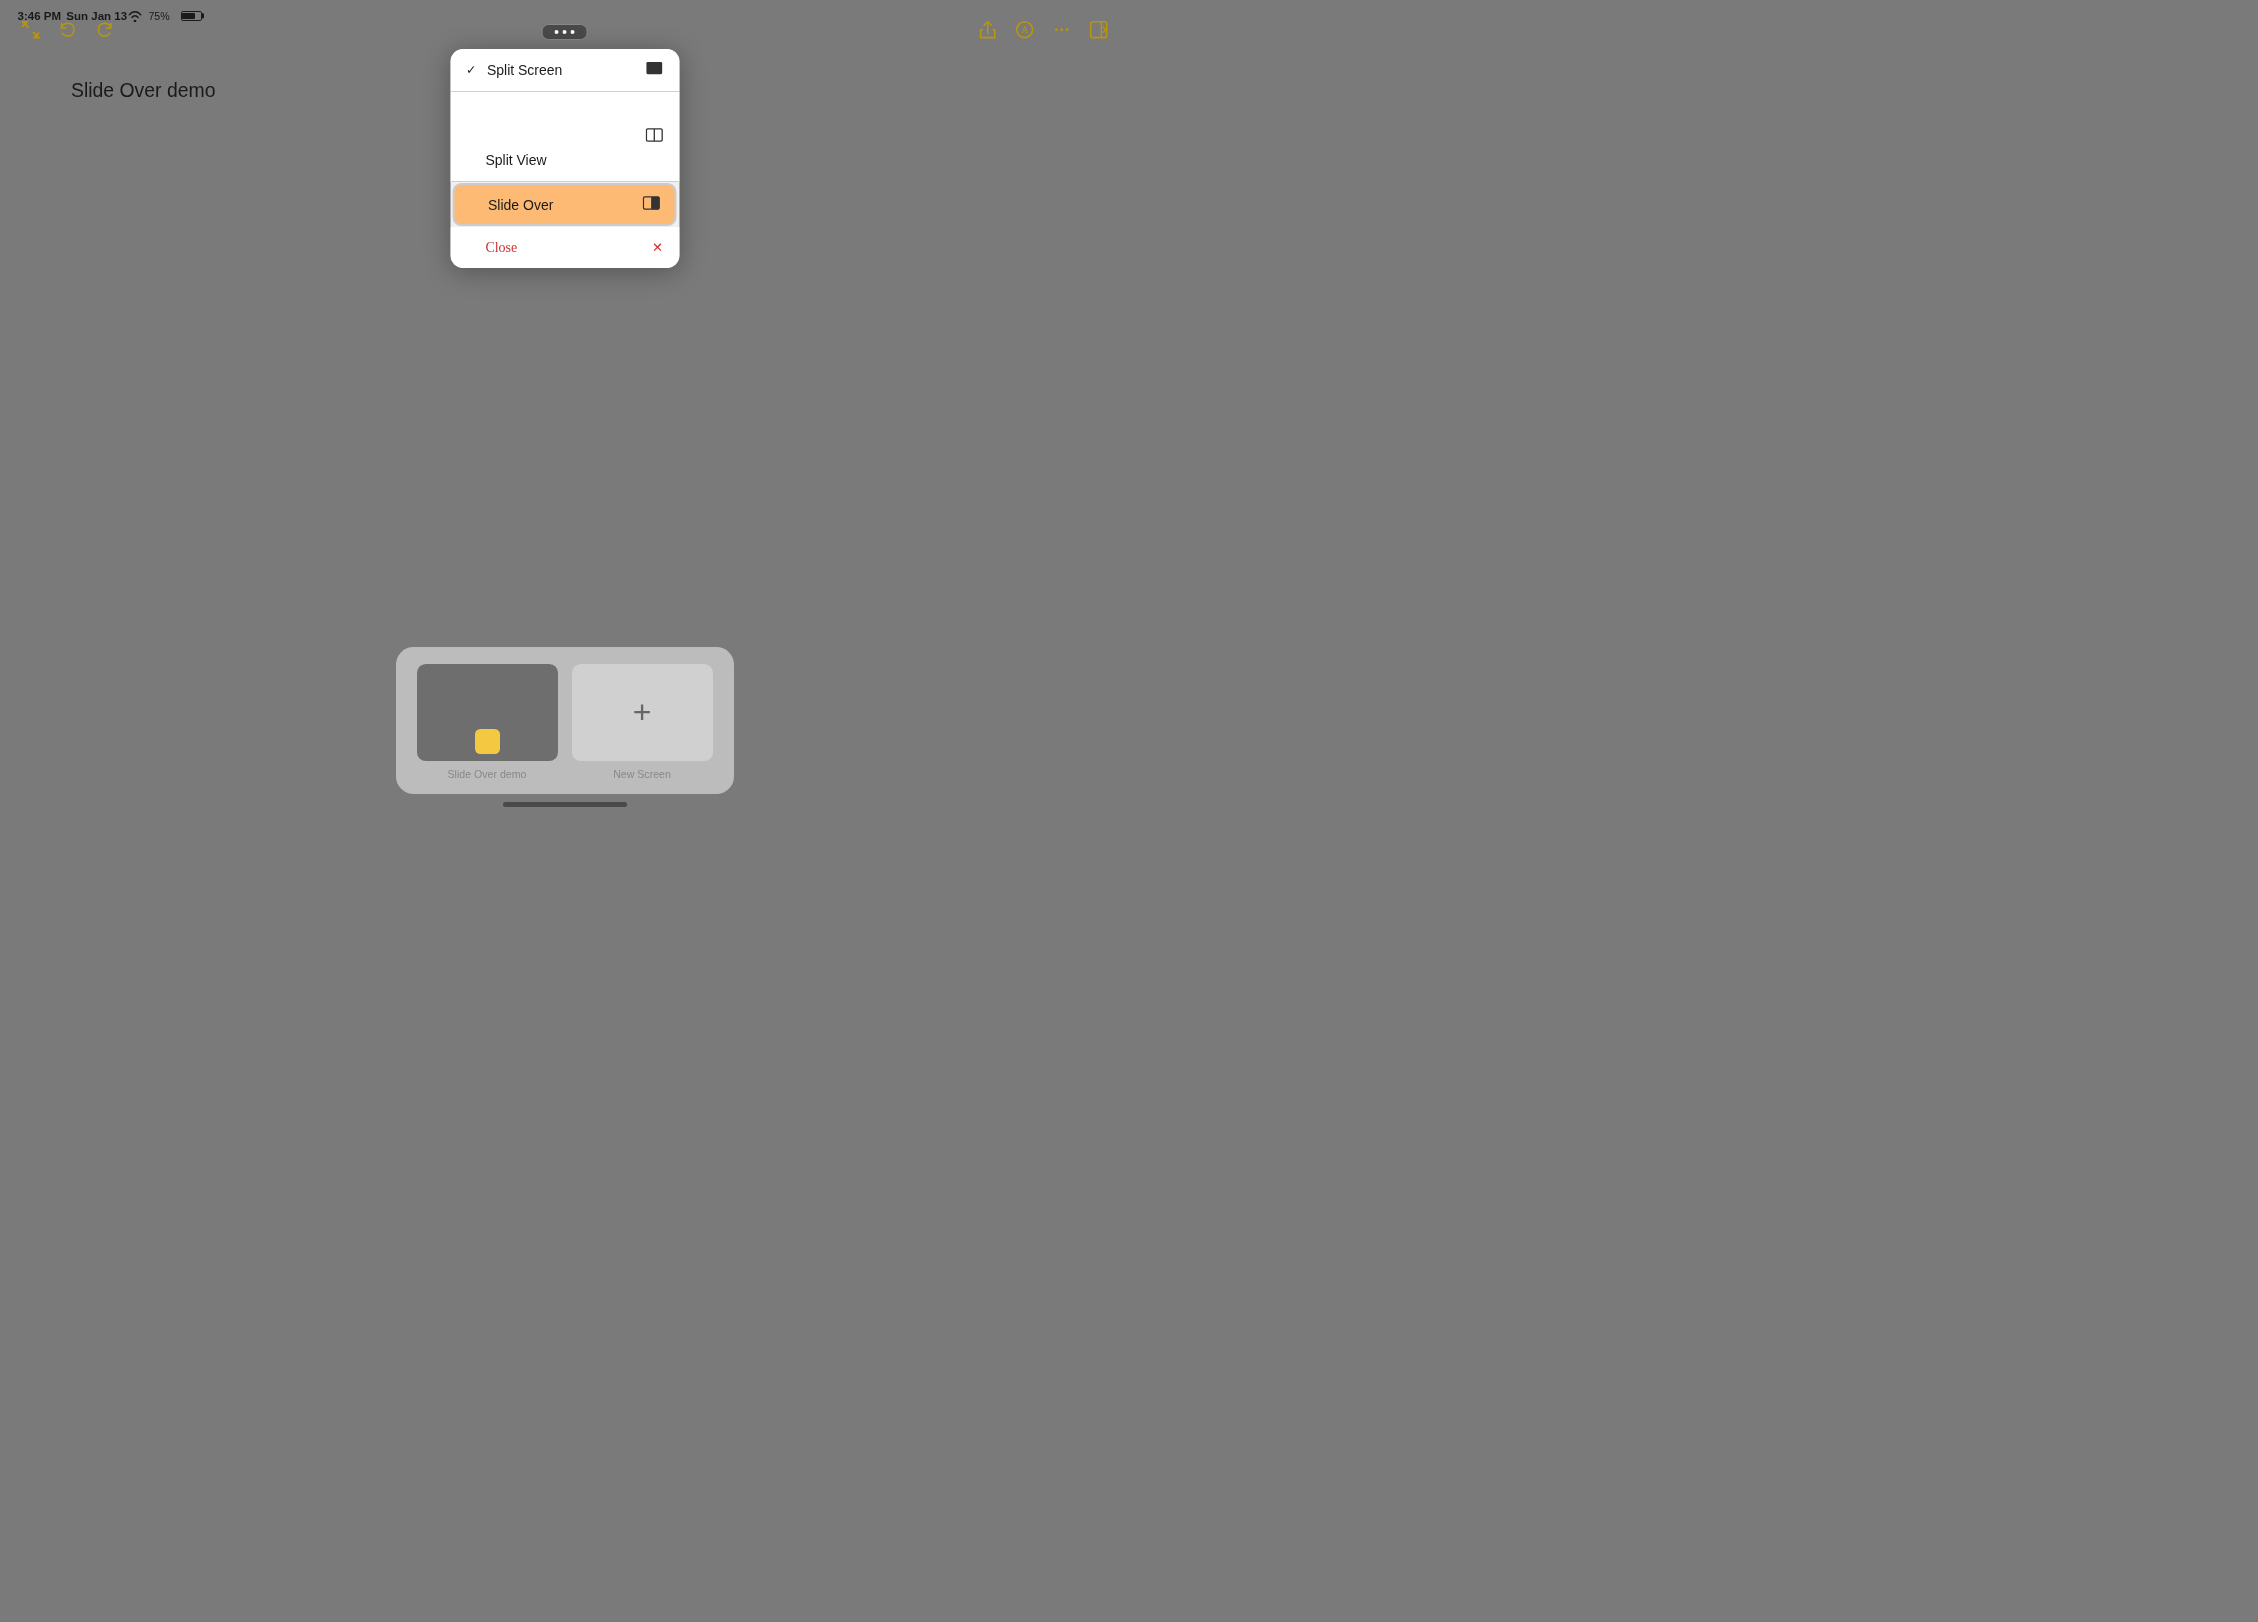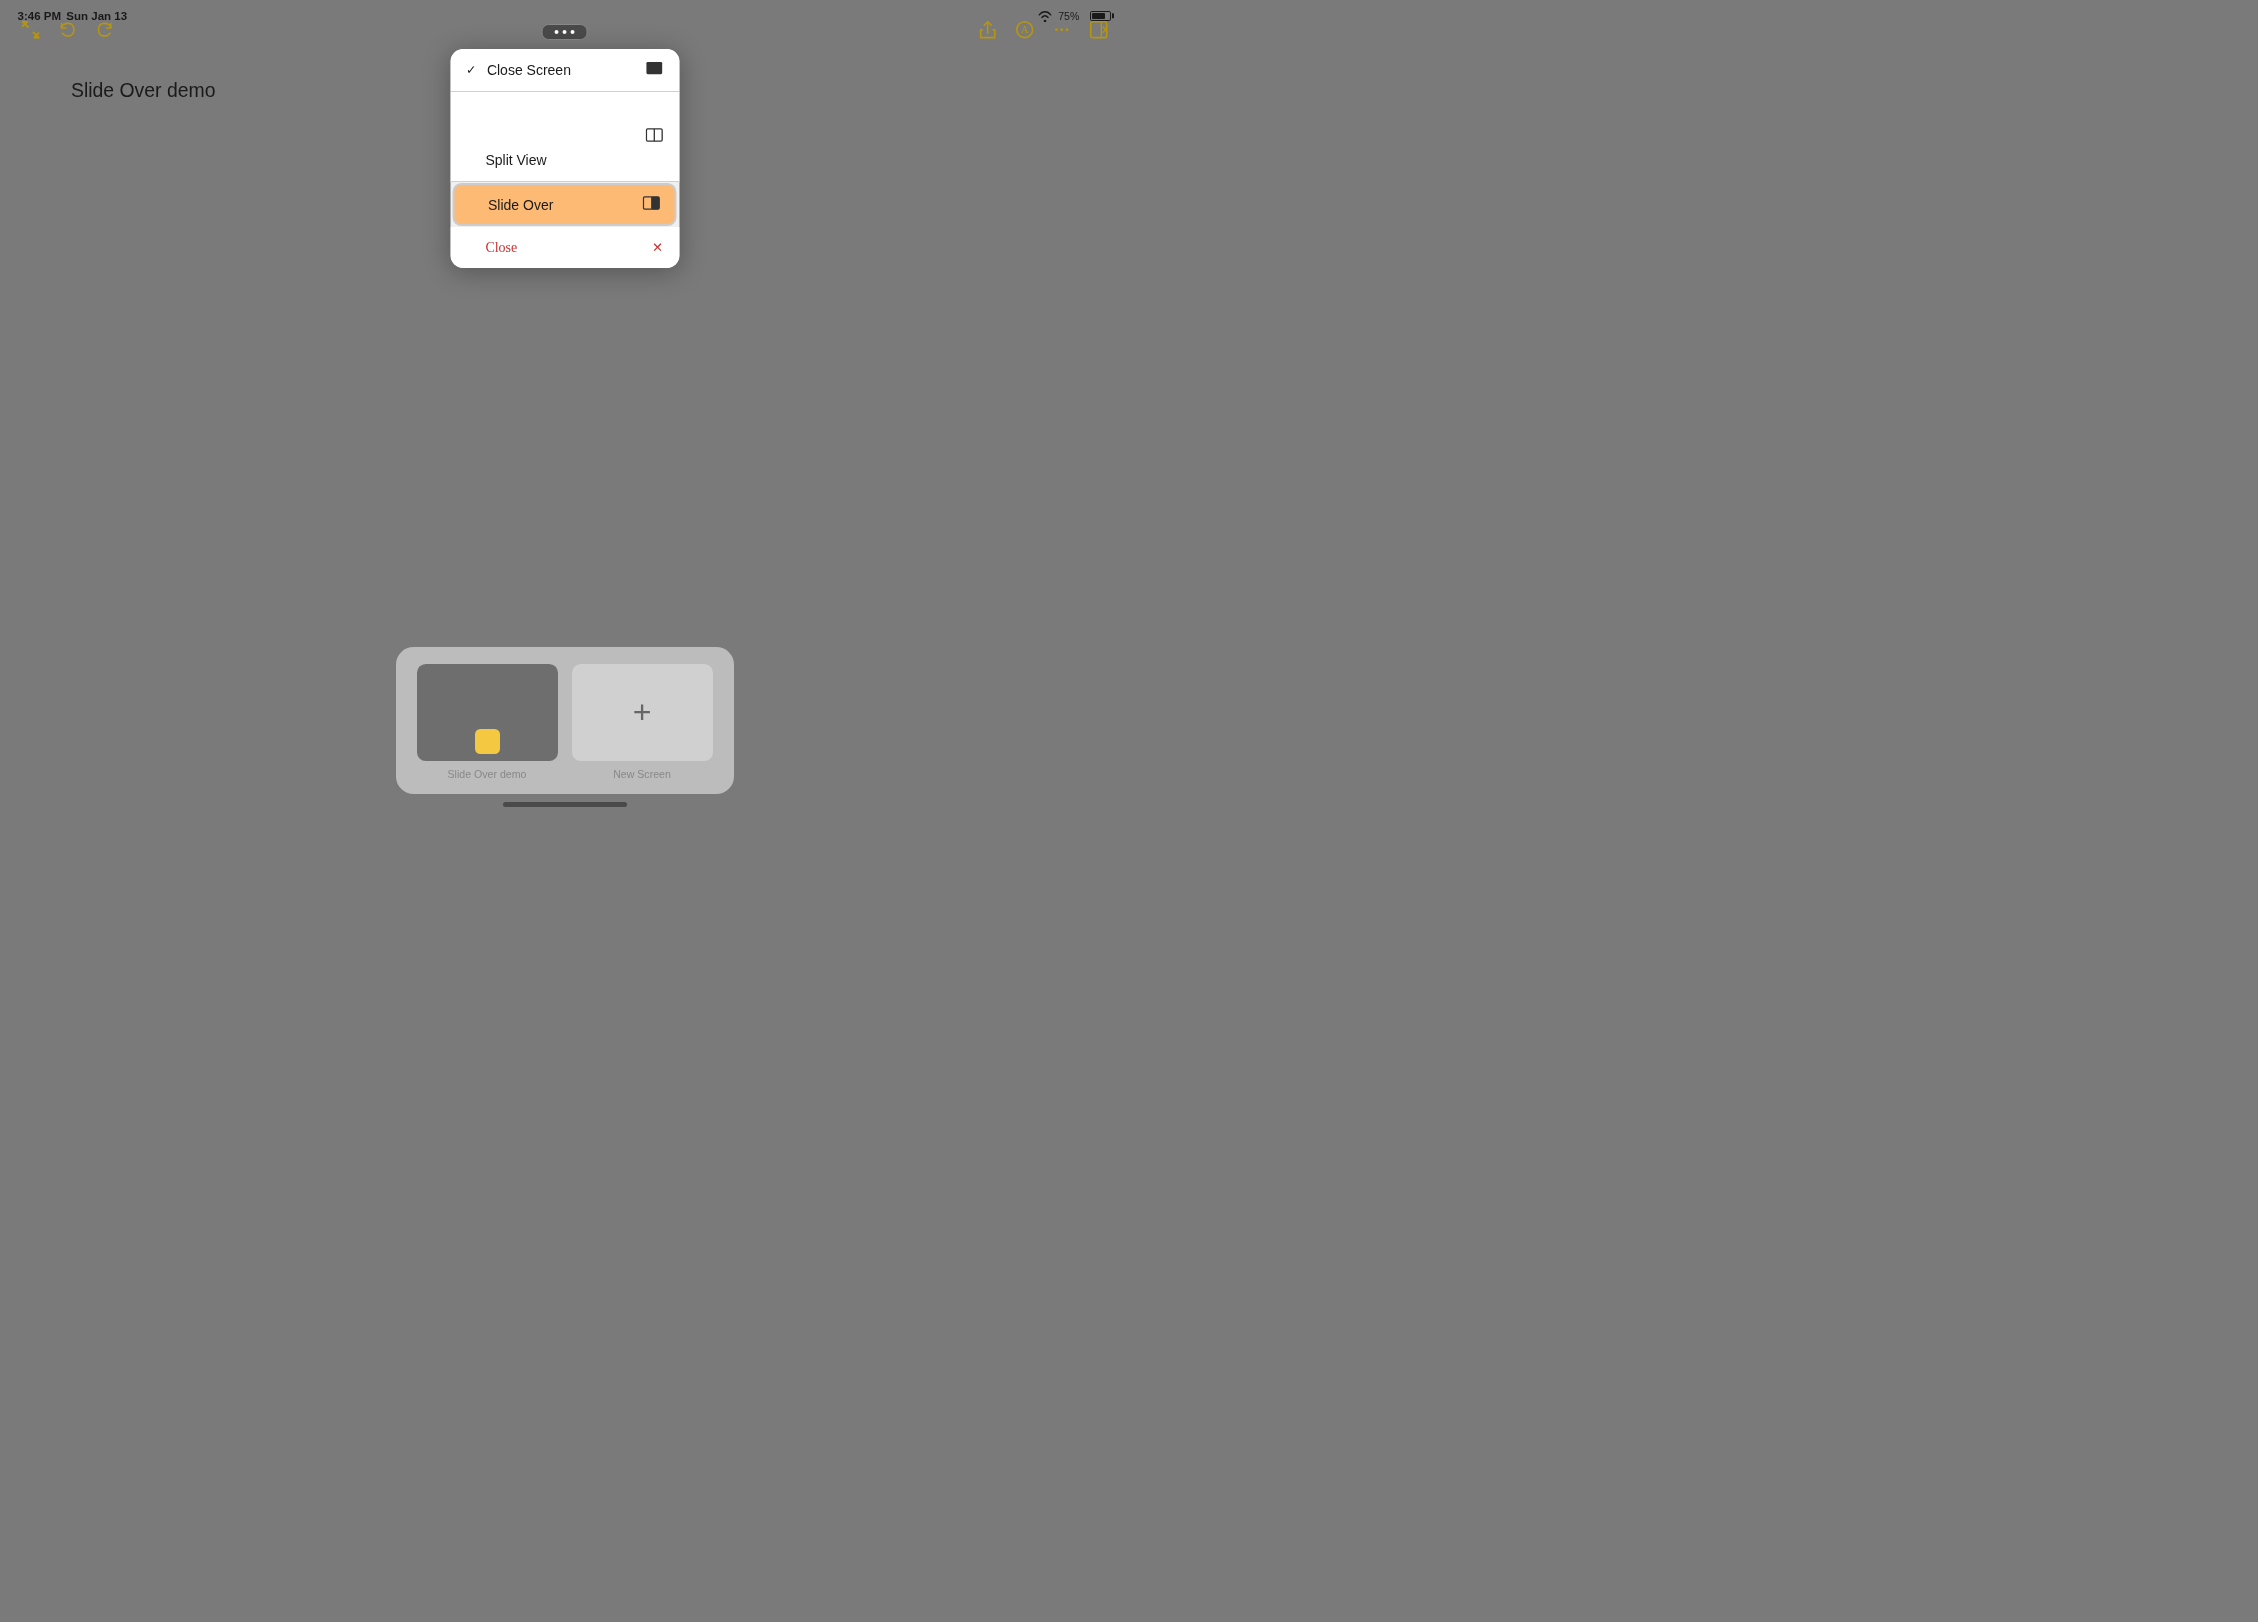--- a/index.html
+++ b/index.html
@@ -13,21 +13,21 @@
       overflow: hidden;
     }
 
     
     .status-bar {
       position: absolute;
       top: 0; left: 0; right: 0;
       height: 32px;
       display: flex;
       align-items: center;
-      justify-content: space-between;
+      justify-content: flex-start;
       padding: 0 17.6px;
       z-index: 100;
     }
 
     .status-left {
       display: flex;
       align-items: center;
       gap: 5.3px;
     }
 
@@ -390,21 +390,21 @@
   </div>
 </div>
 
 <div class="note-title">Slide Over demo</div>
 
 <div class="dropdown-menu">
 
   <div class="menu-item">
     <div class="menu-item-left">
       <span class="menu-item-check">✓</span>
-      <span class="menu-item-label">Close Screen</span>
+      <span class="menu-item-label">Split Screen</span>
     </div>
     <span class="menu-icon">
       <svg width="17.6" height="14" viewBox="0 0 20 16">
         <rect x="1" y="1" width="18" height="14" rx="1.5" fill="#333" stroke="none"></rect>
       </svg>
     </span>
   </div>
 
   <div class="menu-item">
     <div class="menu-item-left">

